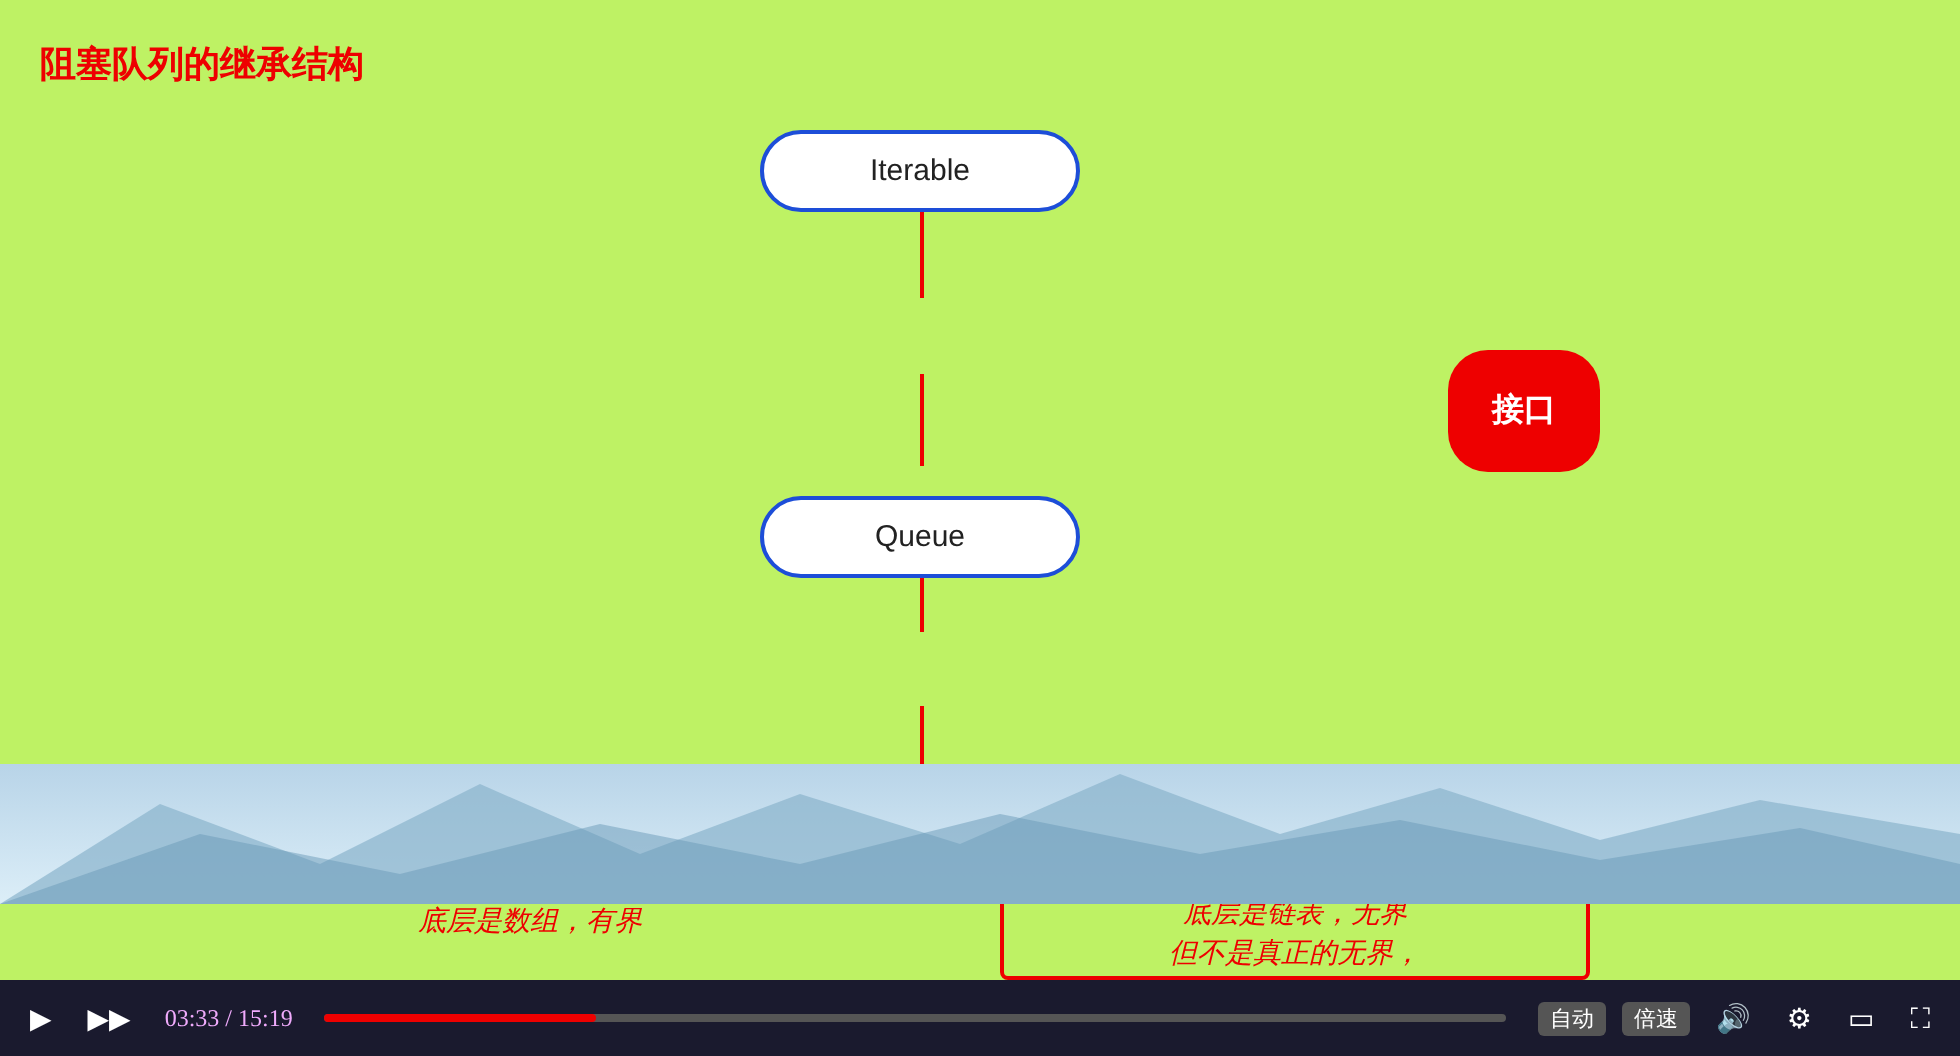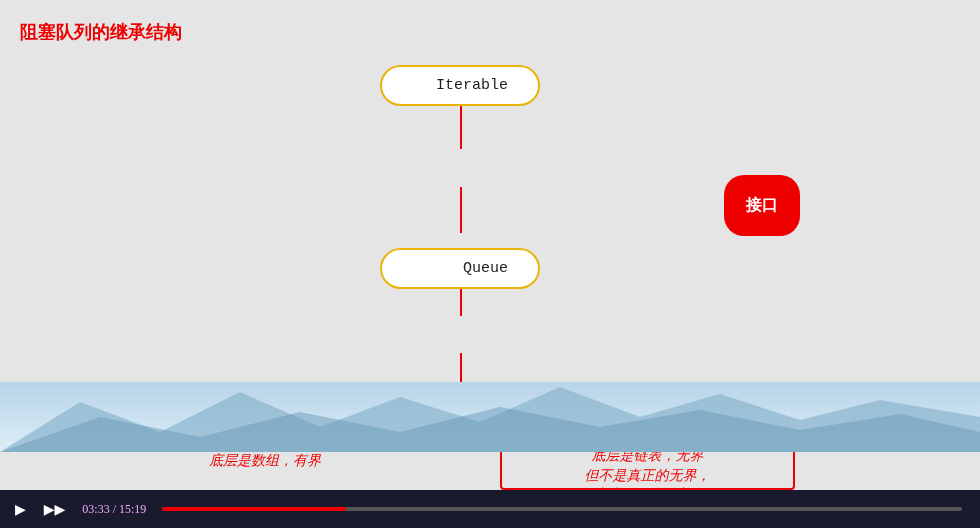--- a/index.html
+++ b/index.html
@@ -9,45 +9,44 @@
       background: #fff;
       font-family: 'Arial', sans-serif;
       overflow: hidden;
       position: relative;
     }
 
     
     .content-area {
       width: 980px;
       height: 490px;
-      background: #e5e5e5;
+      background: #bef264;
       position: relative;
-      font-family: Liberation Mono, monospace;
     }
 
     
     .title {
       position: absolute;
       top: 20px;
       left: 20px;
       color: #e00;
       font-size: 18px;
       font-weight: bold;
     }
 
     
     .node {
       position: absolute;
-      border: 2px solid #eab308;
+      border: 2px solid #1d4ed8;
       border-radius: 30px;
       padding: 10px 30px;
       background: #fff;
       color: #222;
       font-size: 15px;
-      text-align: right;
+      text-align: center;
       white-space: nowrap;
     }
 
     .node-iterable {
       left: 380px;
       top: 65px;
       width: 160px;
     }
 
     .node-collection {
@@ -346,13 +345,21 @@
   <button class="ctrl-btn">▶</button>
   <button class="ctrl-btn">▶▶</button>
   <span class="time-display">
     <span>03:33</span>
     <span> / </span>
     <span>15:19</span>
   </span>
   <div class="progress-bar-container">
     <div class="progress-fill" style="width: 23%"></div>
   </div>
+  <div class="ctrl-right">
+    <span class="ctrl-badge">自动</span>
+    <span class="ctrl-badge">倍速</span>
+    <button class="ctrl-btn">🔊</button>
+    <button class="ctrl-btn">⚙</button>
+    <button class="ctrl-btn">▭</button>
+    <button class="ctrl-btn">⛶</button>
+  </div>
 </div>
 
 </body></html>

